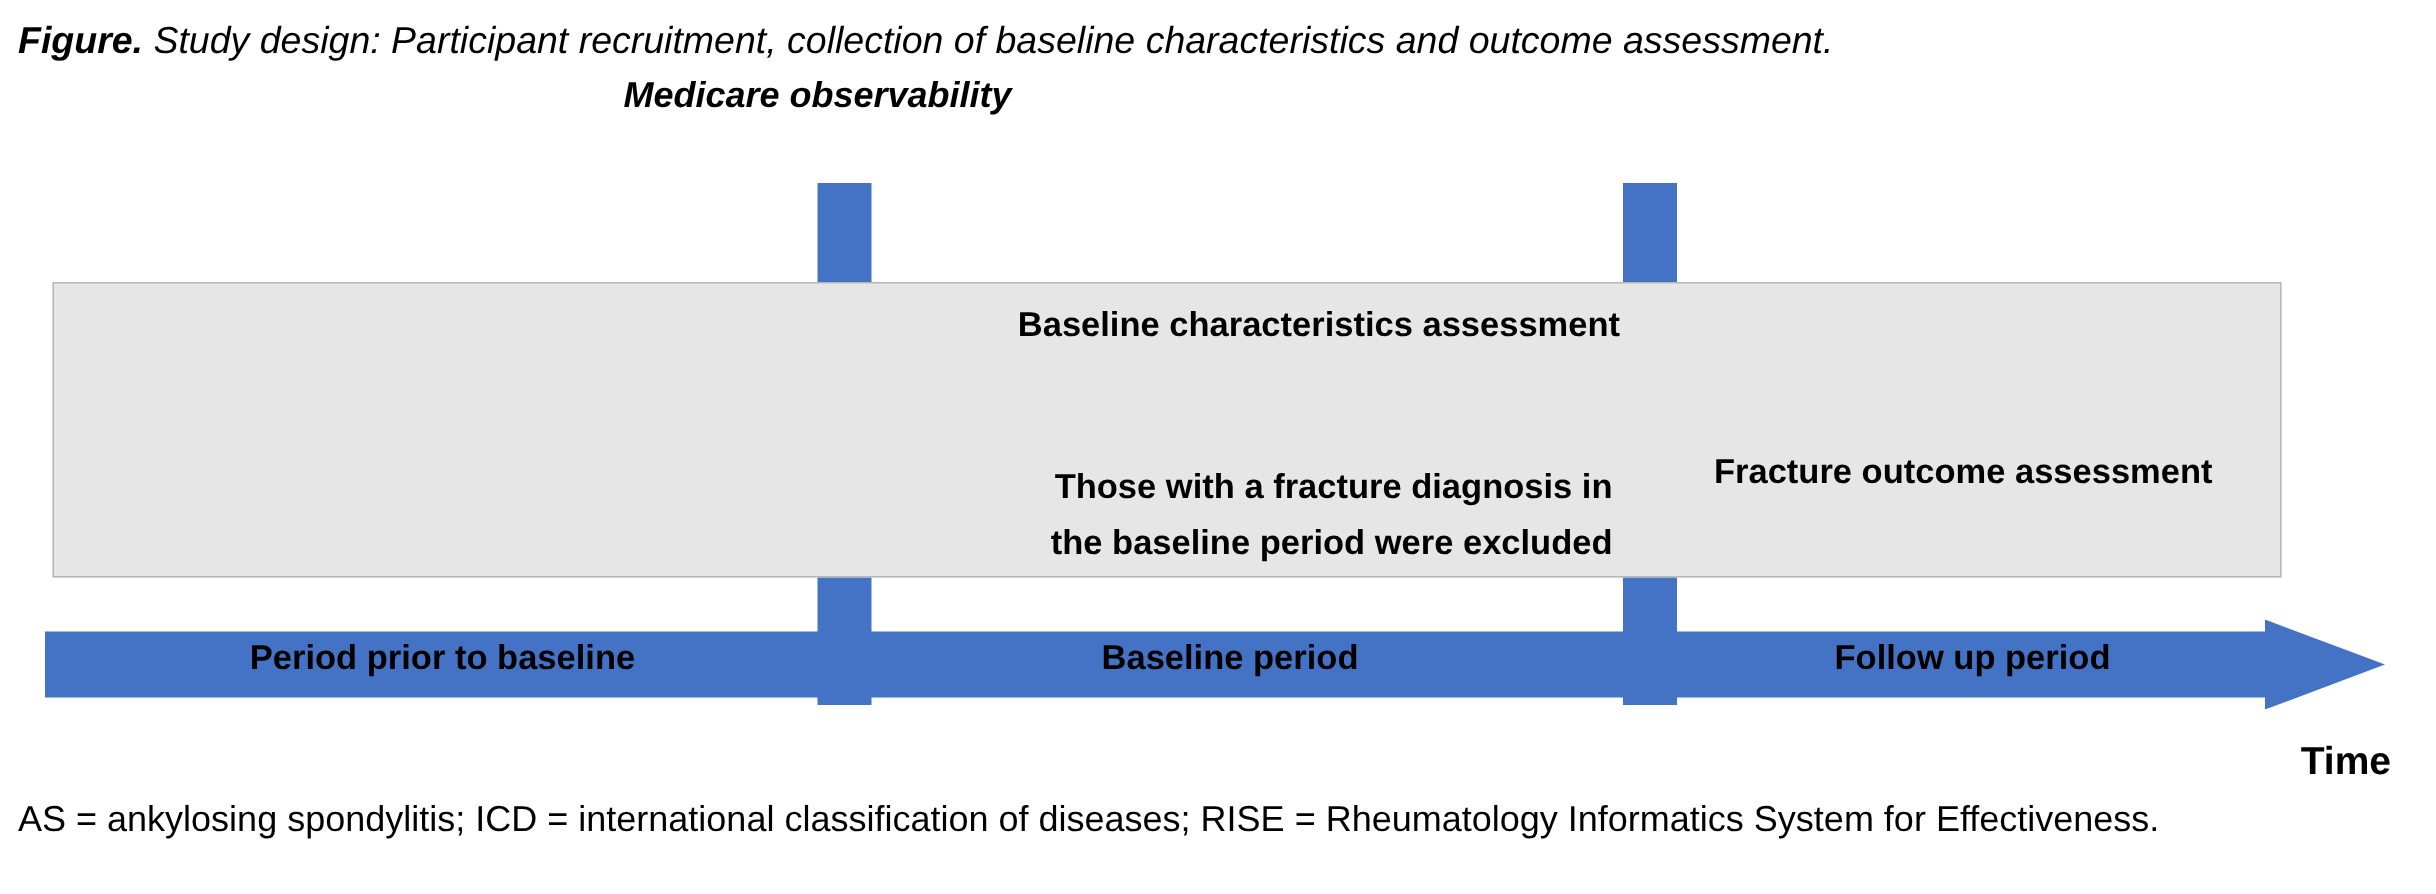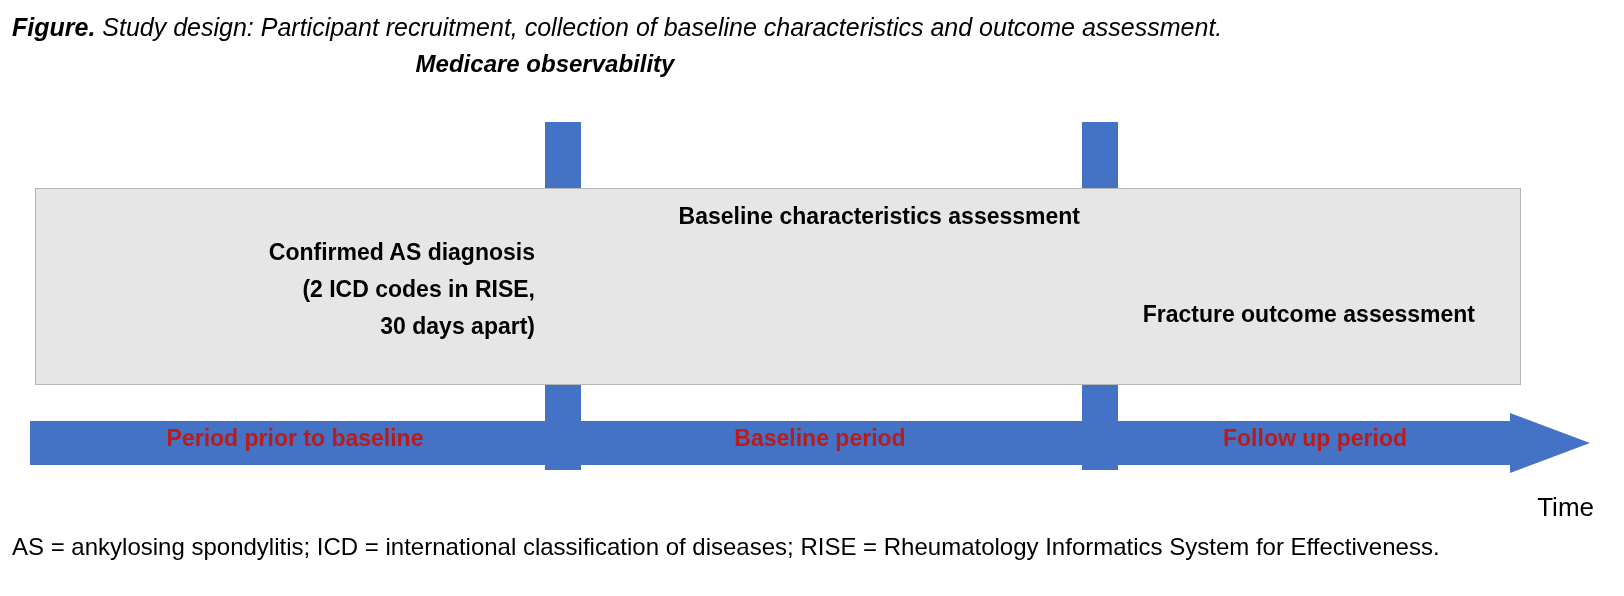--- a/index.html
+++ b/index.html
@@ -123,37 +123,37 @@
   
   #timeline-arrow {
     position: absolute;
     left: 30px;
     top: 413px;
     width: 1560px;
     height: 60px;
   }
   .timeline-label {
     position: absolute;
-    color: #b91c1c;
+    color: #000000;
     font-weight: bold;
     font-size: 23px;
     text-align: center;
     top: 425px;
     white-space: nowrap;
   }
   #timeline-label-prior { left: 60px; width: 470px; }
   #timeline-label-baseline { left: 565px; width: 510px; }
   #timeline-label-followup { left: 1100px; width: 430px; }
 
   
   #time-axis-label {
     position: absolute;
     right: 30px;
     top: 492px;
-    font-weight: normal;
+    font-weight: bold;
     font-size: 26px;
   }
 
   
   #figure-footnote {
     position: absolute;
     left: 12px;
     top: 533px;
     font-size: 24px;
     white-space: nowrap;
@@ -169,24 +169,23 @@
 <div id="diagram">
 
   <div class="marker-label" id="marker-label-medicare">Medicare
 observability</div>
 
   <div class="marker-bar" id="marker-bar-medicare"></div>
   <div class="marker-bar" id="marker-bar-index"></div>
 
   <div id="period-band"></div>
 
-  <div class="band-text" id="band-text-prior">Confirmed AS diagnosis
-(2 ICD codes in RISE,
-30 days apart)</div>
   <div class="band-text" id="band-text-baseline-top">Baseline characteristics assessment</div>
+  <div class="band-text" id="band-text-baseline-bottom">Those with a fracture diagnosis in
+the baseline period were excluded</div>
   <div class="band-text" id="band-text-followup">Fracture outcome assessment</div>
 
   <svg id="timeline-arrow" viewBox="0 0 1560 60" preserveAspectRatio="none">
     <polygon points="0,8 1480,8 1480,0 1560,30 1480,60 1480,52 0,52" fill="#4472c4"></polygon>
   </svg>
 
   <div class="timeline-label" id="timeline-label-prior">Period prior to baseline</div>
   <div class="timeline-label" id="timeline-label-followup">Follow up period</div>
   <div class="timeline-label" id="timeline-label-baseline">Baseline period</div>
 

